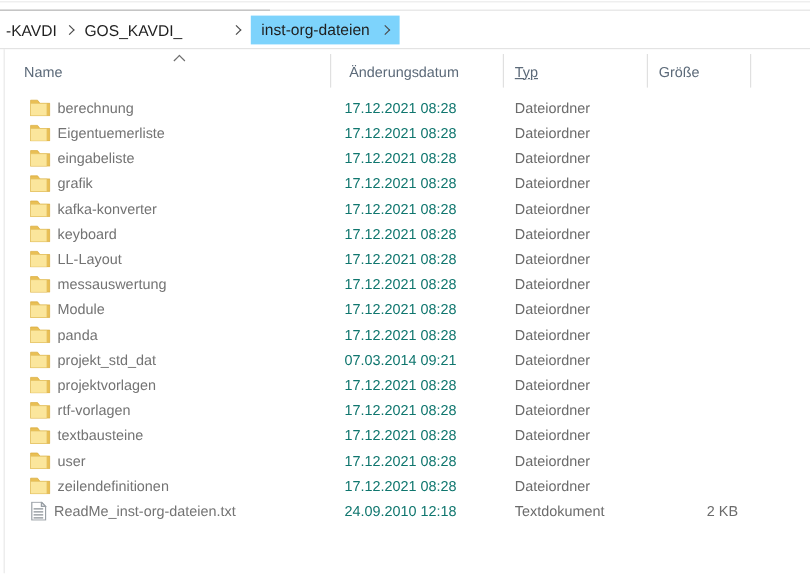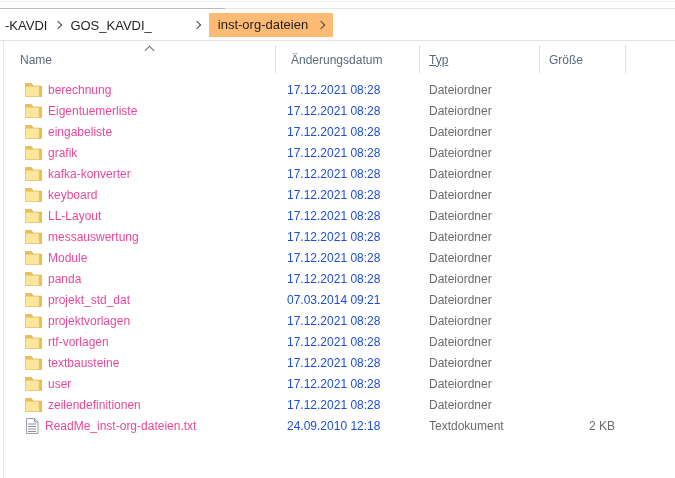--- a/index.html
+++ b/index.html
@@ -41,42 +41,42 @@
   .hc-size { padding-left:10px; }
   .tick { position:absolute; top:45px; width:1px; height:28px; background:#e0e0e0; }
   .tick1 { left:275px; } .tick2 { left:419px; } .tick3 { left:539px; } .tick4 { left:625px; }
   .sort-chev { position:absolute; left:146px; top:47px; width:7px; height:7px;
                border-left:1.5px solid #6e6e6e; border-top:1.5px solid #6e6e6e;
                transform:rotate(45deg); }
 
   
   .file-list { position:absolute; top:79px; left:4px; width:671px; }
   .row { height:21px; font-size:12px; align-items:center; }
-  .cell-name { display:flex; align-items:center; padding-left:21px; color:#ec4899;
+  .cell-name { display:flex; align-items:center; padding-left:21px; color:#737373;
                white-space:nowrap; overflow:hidden; }
   .cell-name .ic { flex:0 0 auto; margin-right:6px; display:inline-flex; }
-  .cell-date { padding-left:12px; color:#1d4ed8; white-space:nowrap; }
+  .cell-date { padding-left:12px; color:#0f766e; white-space:nowrap; }
   .cell-type { padding-left:10px; color:#6b6b6b; white-space:nowrap; }
   .cell-size { padding-right:10px; color:#6b6b6b; text-align:right; white-space:nowrap; }
 </style>
 </head>
 <body>
 
 <div class="stage">
 
   <div class="topline1"></div>
   <div class="topline2"></div>
   <div class="topline2-dark"></div>
 
   <div class="breadcrumb">
     <span class="crumb">-KAVDI</span>
     <span class="bc-chev"></span>
     <span class="crumb crumb2">GOS_KAVDI_</span>
     <span class="bc-chev"></span>
-    <span class="hl" id="hl-crumb" style="background: #fdba74;">
+    <span class="hl" id="hl-crumb" style="background: #7dd3fc;">
       <span>inst-org-dateien</span>
       <span class="bc-chev"></span>
     </span>
   </div>
 
   <div class="bar-sep"></div>
   <div class="left-border"></div>
 
   <div class="header grid">
     <div class="hcell hc-name">

